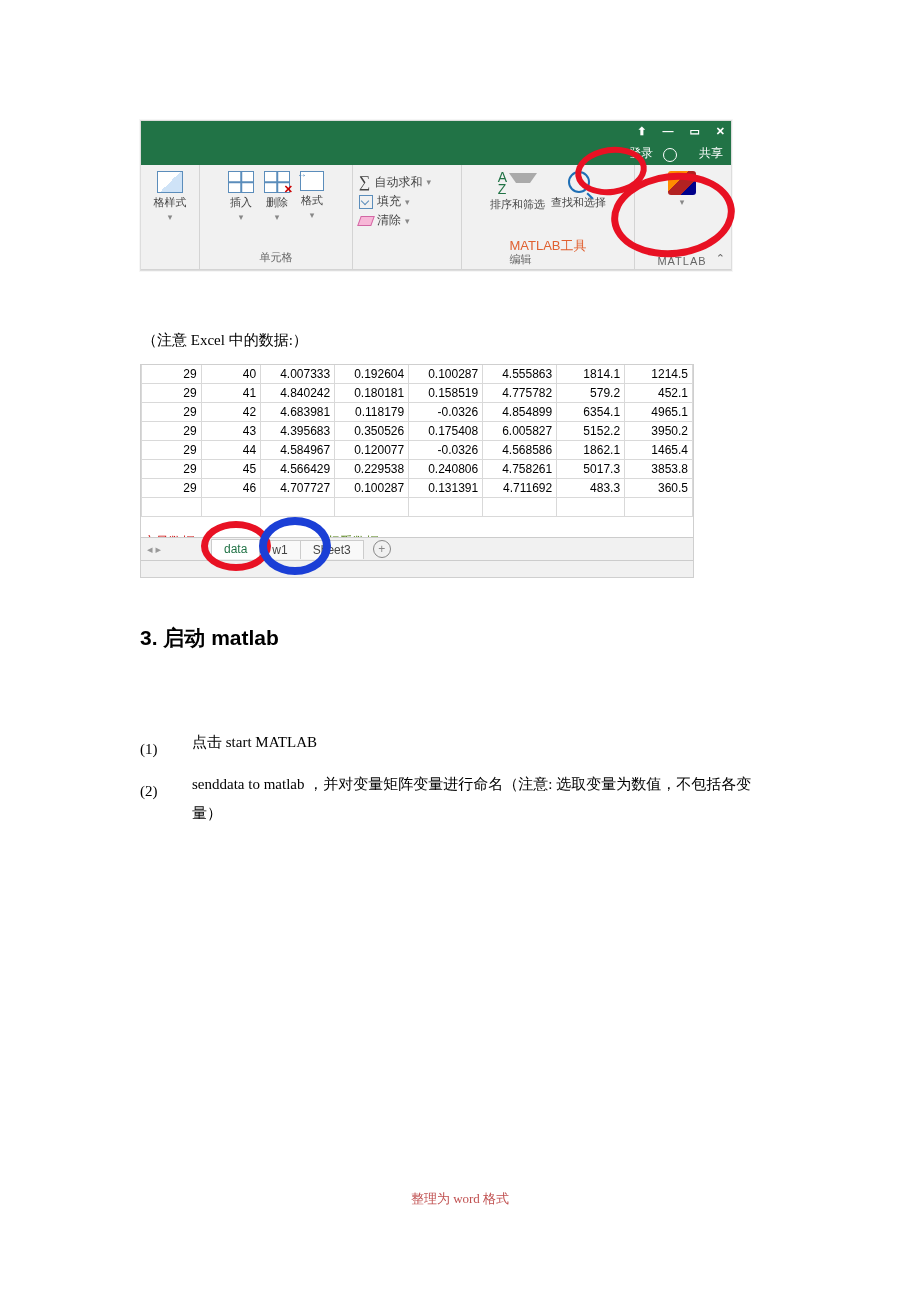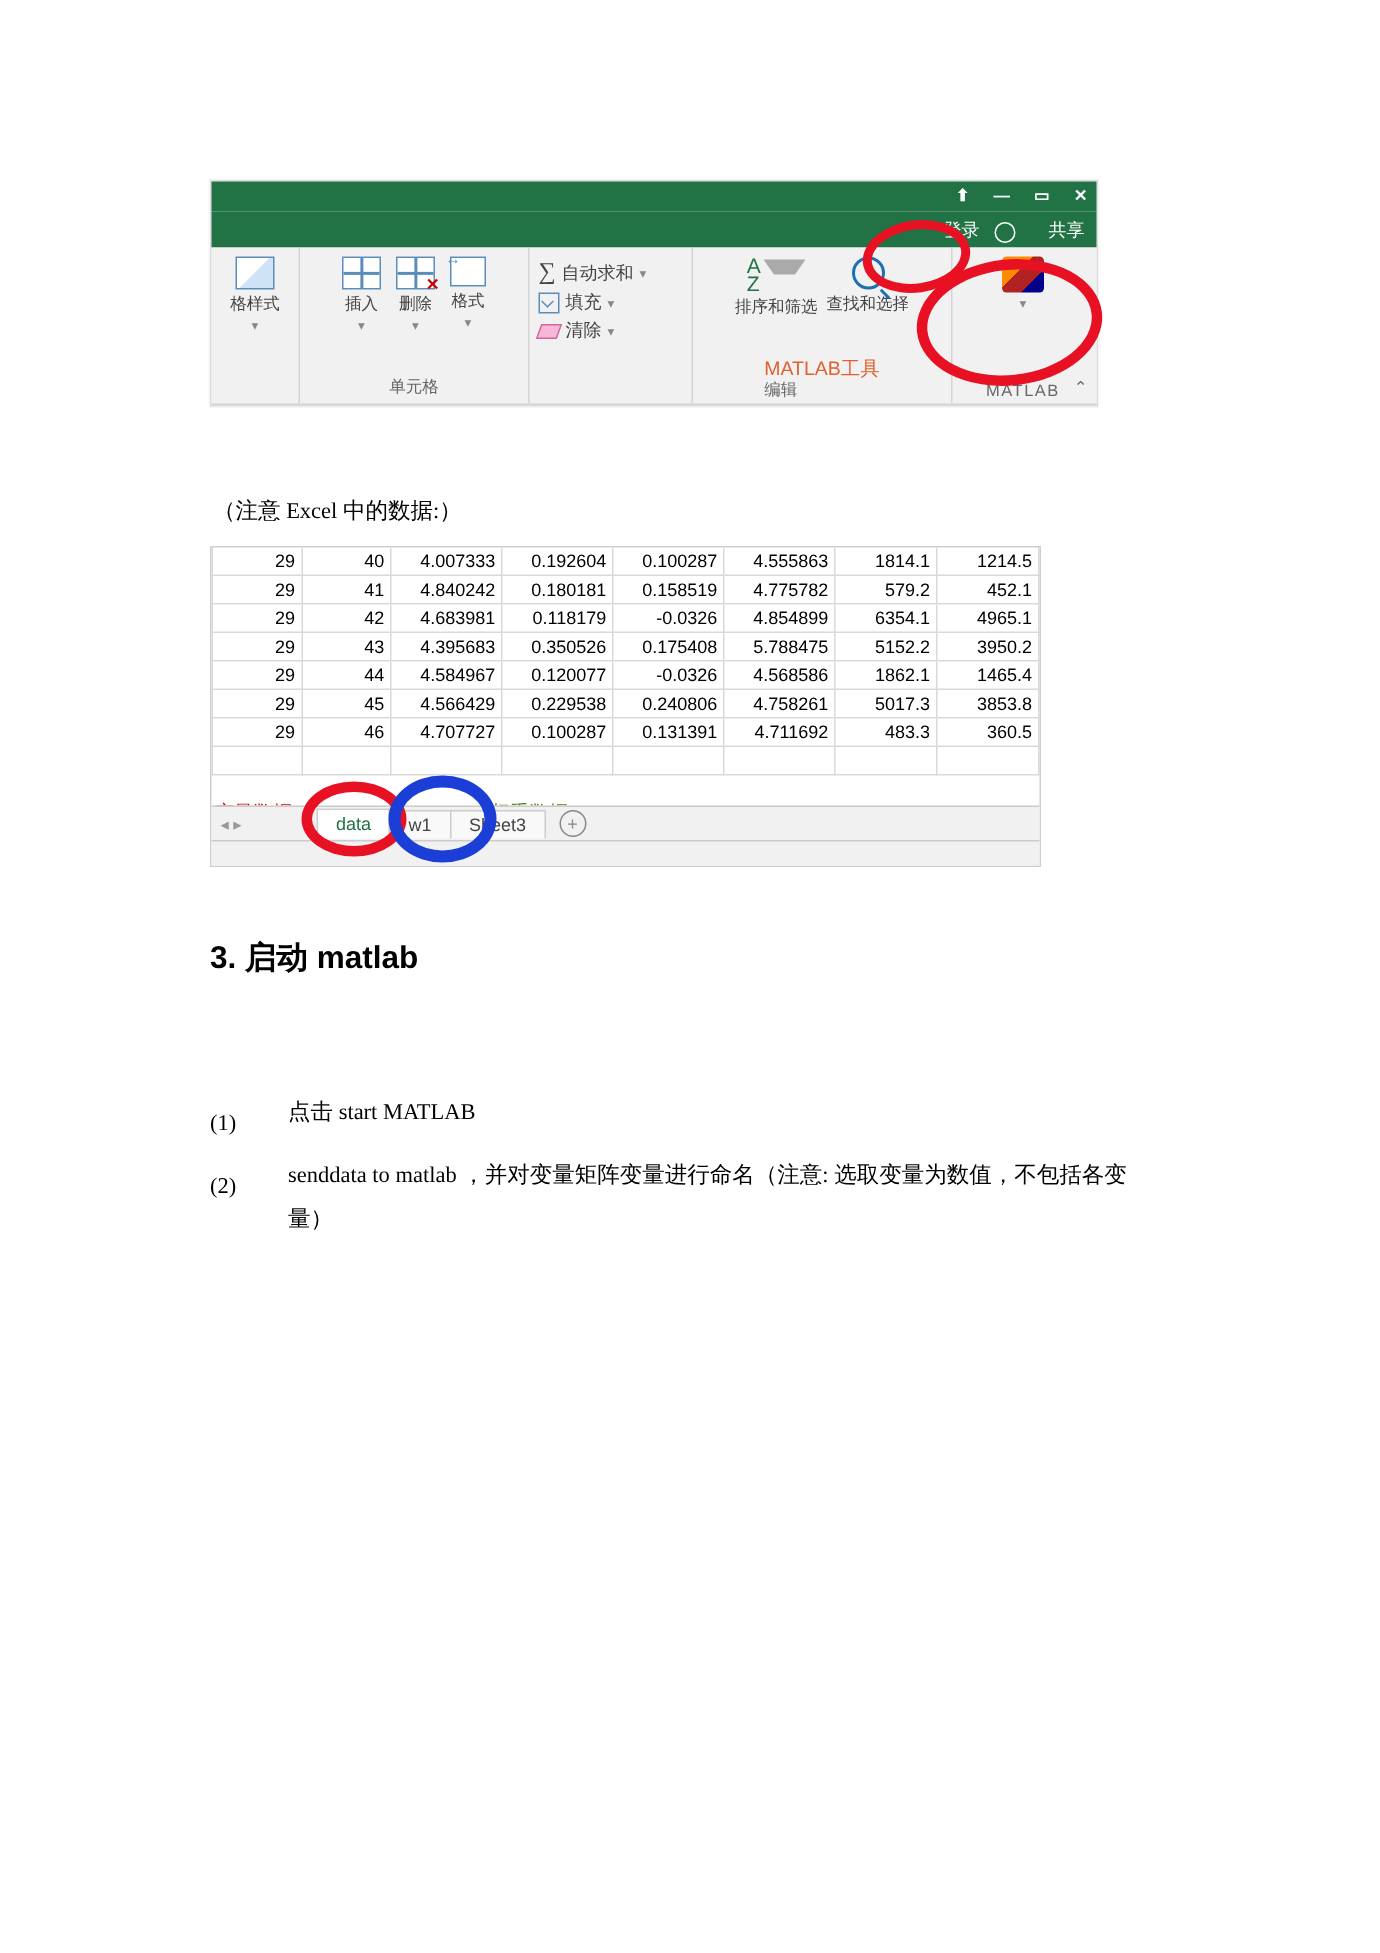--- a/index.html
+++ b/index.html
@@ -341,21 +341,21 @@
             <td>4.854899</td>
             <td>6354.1</td>
             <td>4965.1</td>
           </tr>
           <tr>
             <td>29</td>
             <td>43</td>
             <td>4.395683</td>
             <td>0.350526</td>
             <td>0.175408</td>
-            <td>5.788475</td>
+            <td>6.005827</td>
             <td>5152.2</td>
             <td>3950.2</td>
           </tr>
           <tr>
             <td>29</td>
             <td>44</td>
             <td>4.584967</td>
             <td>0.120077</td>
             <td>-0.0326</td>
             <td>4.568586</td>
@@ -422,14 +422,15 @@
     <div class="item">
       <div class="num">(1)</div>
       <div class="txt">点击 start MATLAB</div>
     </div>
     <div class="item">
       <div class="num">(2)</div>
       <div class="txt">senddata to matlab ，并对变量矩阵变量进行命名（注意: 选取变量为数值，不包括各变量）</div>
     </div>
   </div>
 
+  <div class="footer">整理为 word 格式</div>
 
 </div>
 
 </body></html>

